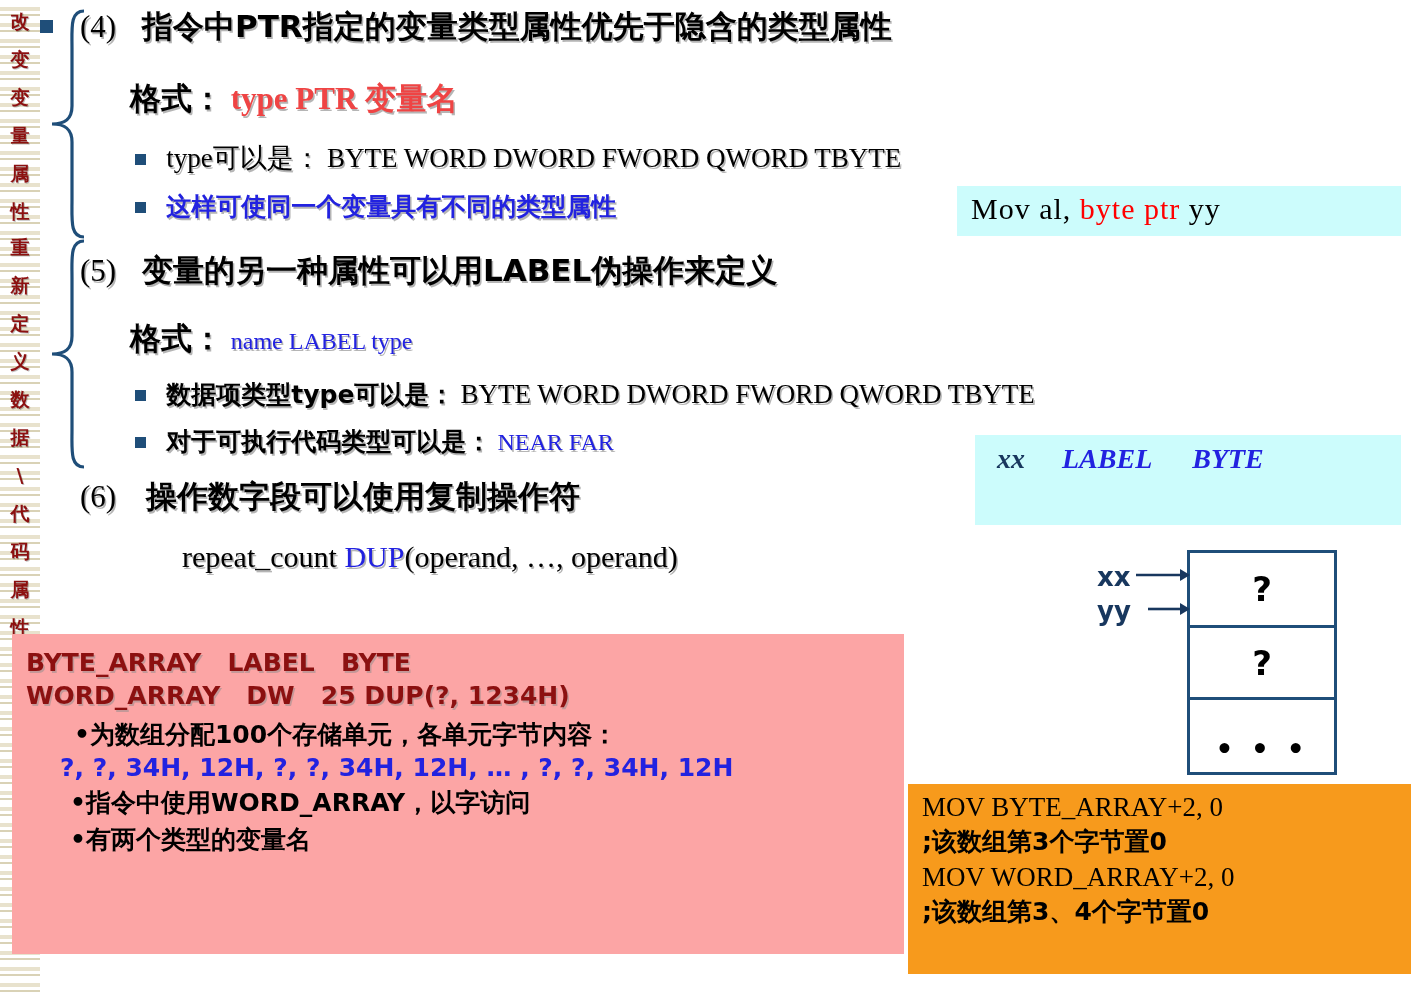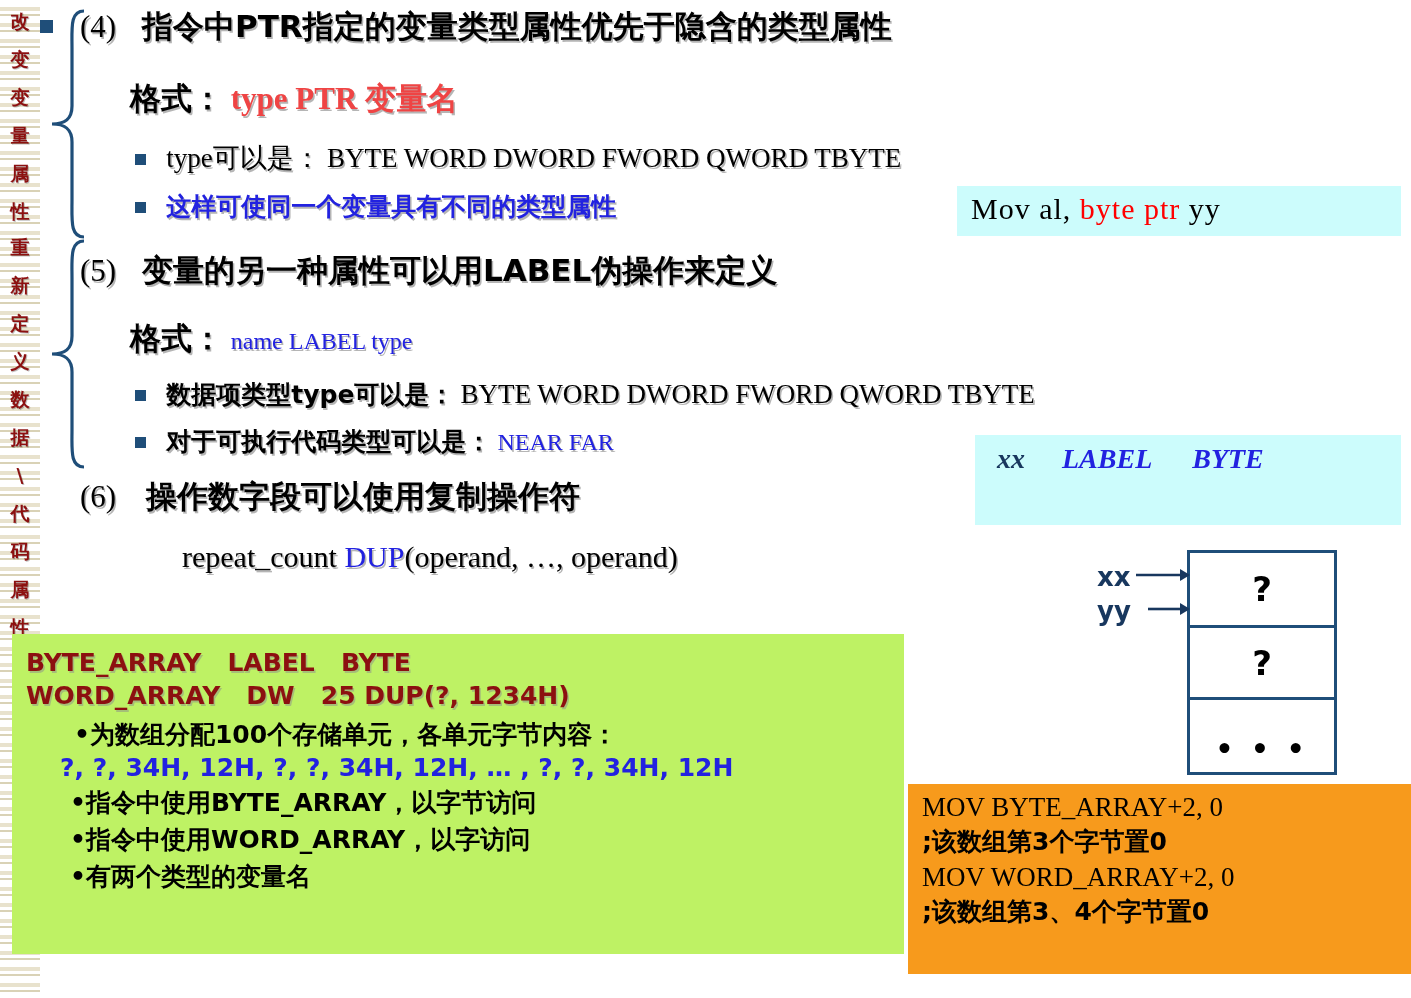--- a/index.html
+++ b/index.html
@@ -62,21 +62,21 @@
   .brow{font-size:25px;}
   .bsq{display:inline-block;width:11px;height:11px;background:#1f4e79;vertical-align:middle;margin-right:14px;margin-bottom:4px;}
 
   
   .cyanbox{position:absolute;background:#ccfcfc;}
   .cyanbox .ln{white-space:nowrap;}
 
   
   #bluebox{
     position:absolute;left:12px;top:634px;width:892px;height:320px;
-    background:#bef264;
+    background:#fca5a5;
   }
   #bluebox .code{
     font-family:"DejaVu Sans",sans-serif;font-weight:bold;
     color:#8c1010;font-size:25px;white-space:pre;
     text-shadow:1.5px 1.5px 0 rgba(140,140,140,.5);
   }
   #bluebox .cn{
     font-family:"DejaVu Sans",sans-serif;font-weight:bold;
     color:#000;font-size:25px;white-space:nowrap;
   }
@@ -238,21 +238,20 @@
     <line x1="0" y1="9" x2="32" y2="9" stroke="#18375e" stroke-width="2.6"></line>
     <polygon points="32,3 42,9 32,15" fill="#18375e"></polygon>
   </svg>
 </div>
 
 <div id="bluebox">
   <div class="code" style="padding:14px 0 0 14px;">BYTE_ARRAY   LABEL   BYTE</div>
   <div class="code" style="padding:4px 0 0 14px;">WORD_ARRAY   DW   25 DUP(?, 1234H)</div>
   <div class="cn" style="padding:8px 0 0 62px;">•为数组分配100个存储单元，各单元字节内容：</div>
   <div class="hex" style="padding:2px 0 0 48px;">?, ?, 34H, 12H,  ?, ?, 34H, 12H, … , ?, ?, 34H, 12H</div>
-  <div class="cn" style="padding:4px 0 0 58px;">•指令中使用BYTE_ARRAY，以字节访问</div>
   <div class="cn" style="padding:4px 0 0 58px;">•指令中使用WORD_ARRAY，以字访问</div>
   <div class="cn" style="padding:4px 0 0 58px;">•有两个类型的变量名</div>
 </div>
 
 <div id="orangebox">
   <div class="mov" style="padding:8px 16px 0 14px;">MOV BYTE_ARRAY+2, 0</div>
   <div class="cmt" style="padding:2px 0 0 14px;">;该数组第3个字节置0</div>
   <div class="mov" style="padding:4px 0 0 14px;">MOV WORD_ARRAY+2, 0</div>
   <div class="cmt" style="padding:2px 0 0 14px;">;该数组第3、4个字节置0</div>
 </div>

